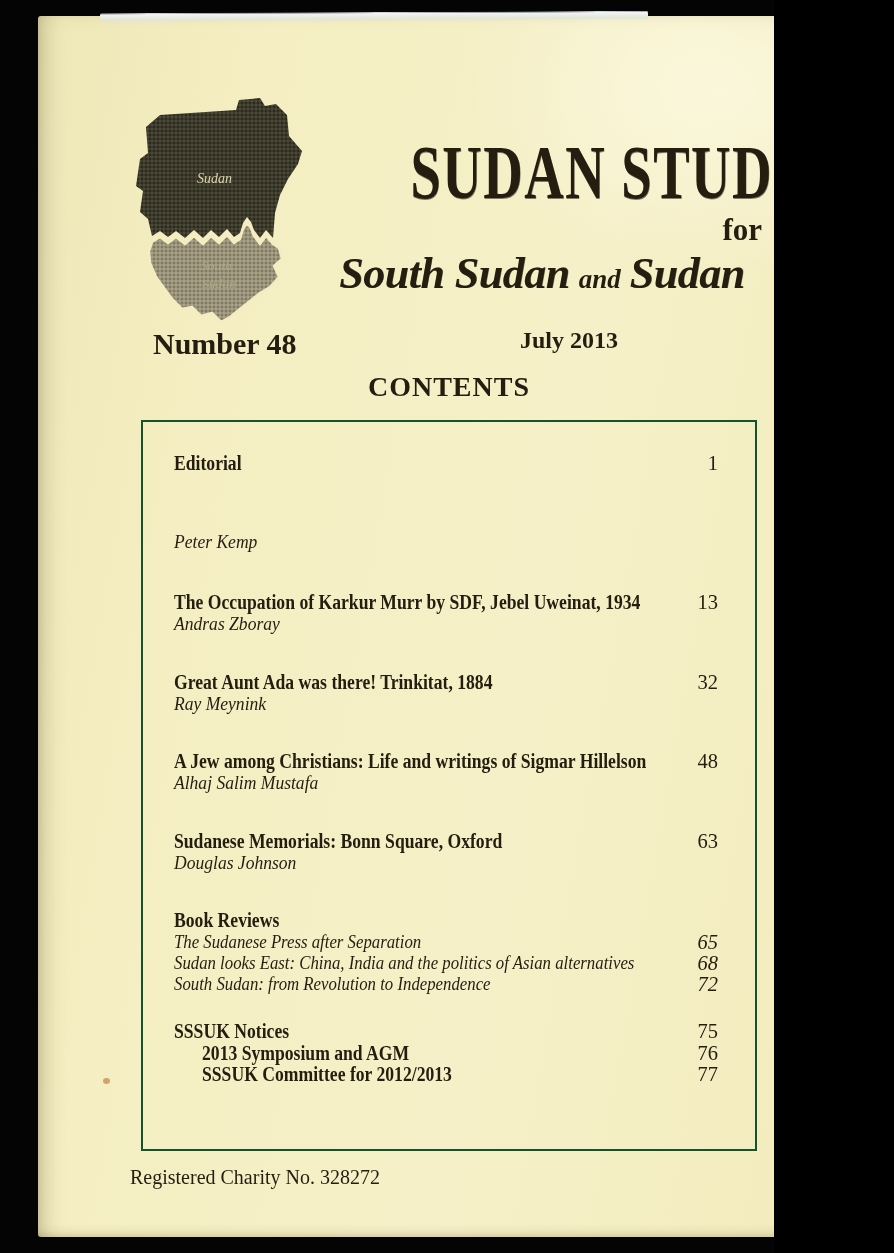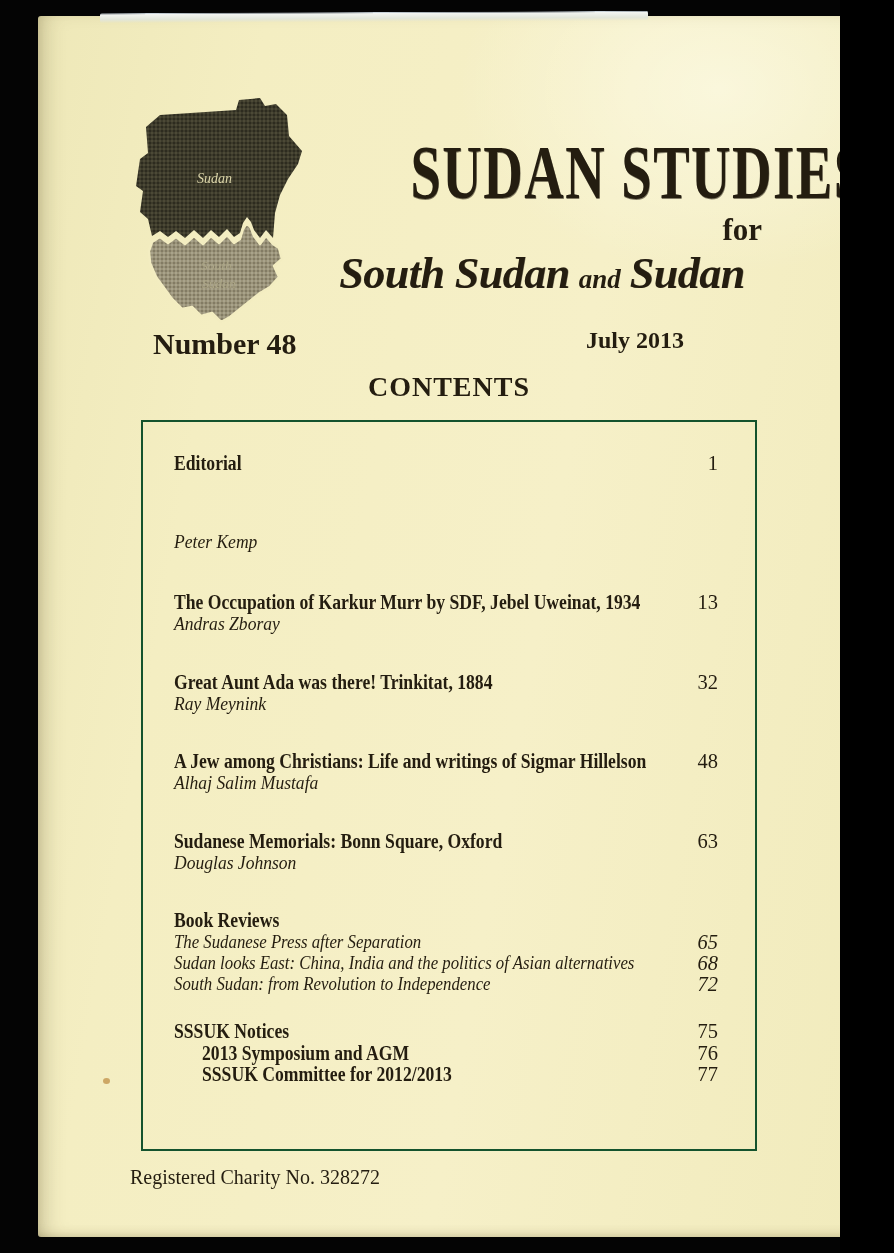--- a/index.html
+++ b/index.html
@@ -1,17 +1,17 @@
 <!DOCTYPE html>
 <html><head>
 <meta charset="utf-8">
 <style>
   html,body{margin:0;padding:0;background:#000;}
   .scan{
-    position:relative;width:840px;height:1253px;background:#040404;overflow:hidden;
+    position:relative;width:774px;height:1253px;background:#040404;overflow:hidden;
     font-family:"Liberation Serif","DejaVu Serif",serif;color:#241d10;
   }
   .paper{
     position:absolute;left:38px;top:16px;width:830px;height:1221px;border-radius:3px;
     background:
       radial-gradient(ellipse 420px 300px at 82% 6%, rgba(255,255,242,.5), rgba(255,255,242,0) 62%),
       linear-gradient(100deg,#eee8b8 0%,#f4eec2 22%,#f6f0c8 58%,#f1ebbc 100%);
     box-shadow: inset 16px 0 26px -16px rgba(70,58,20,.38), inset -5px 0 10px -5px rgba(120,110,70,.28),
                 inset 0 -6px 12px -6px rgba(90,80,40,.25);
   }

